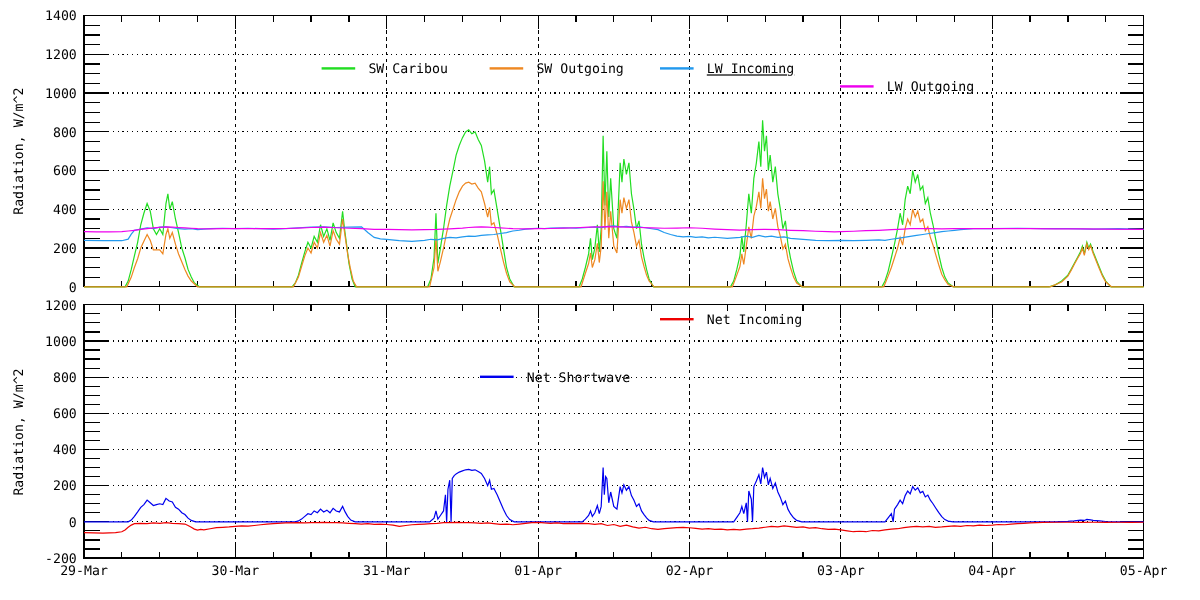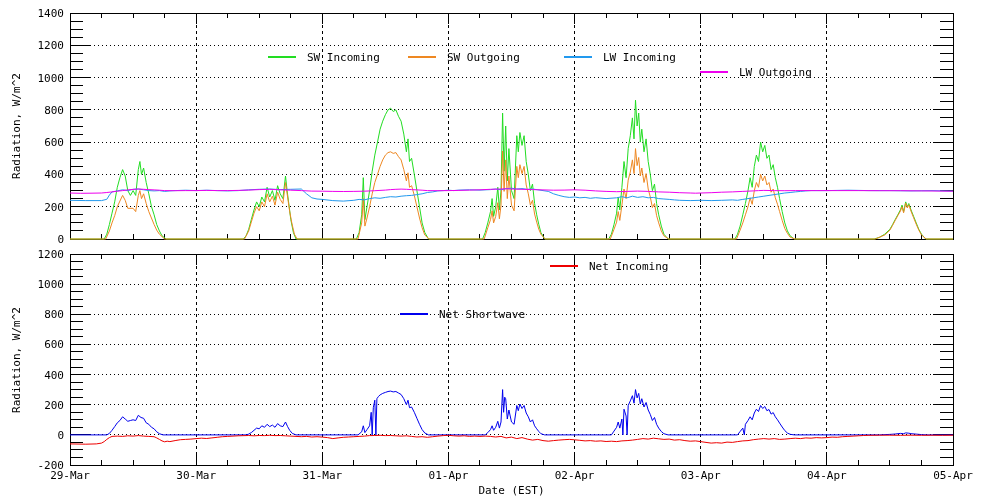--- a/index.html
+++ b/index.html
@@ -310,22 +310,21 @@
       <text x="700.7142857142858" y="479" class="lab" text-anchor="middle">03-Apr</text>
       <text x="826.8571428571428" y="479" class="lab" text-anchor="middle">04-Apr</text>
       <text x="953" y="479" class="lab" text-anchor="middle">05-Apr</text>
       <polyline class="series" stroke="#0000ee" points="70.0,434.9 106.8,434.9 109.4,433.4 112.0,430.3 114.7,426.6 117.3,422.8 119.9,420.5 122.6,416.8 125.2,419.0 127.8,421.3 130.4,420.5 133.1,419.8 135.7,420.5 138.3,415.3 141.0,417.5 143.6,418.3 146.2,422.8 148.8,424.3 151.5,427.3 154.1,428.8 156.7,431.8 159.4,433.7 163.0,434.9 246.1,434.9 248.7,434.1 251.3,432.6 254.0,430.3 256.6,428.1 259.2,428.8 261.8,425.8 264.5,427.3 267.1,424.3 269.7,426.6 272.4,425.1 275.0,427.3 277.6,423.6 280.2,425.8 282.9,426.6 285.5,422.0 287.6,426.6 289.7,430.3 292.3,433.4 296.0,434.9 358.0,434.9 361.7,431.8 363.3,425.8 364.9,432.6 367.0,429.6 369.6,425.8 371.2,412.3 372.2,434.9 373.3,407.7 374.8,400.2 375.9,434.9 376.9,398.7 378.5,396.4 380.1,394.9 382.7,393.4 385.4,392.4 388.0,391.5 390.6,391.1 393.2,391.9 395.9,391.5 398.5,393.0 401.1,394.5 403.8,398.7 406.4,404.7 408.0,400.2 409.5,407.7 411.6,407.0 414.3,412.3 416.9,418.3 419.5,424.3 422.1,429.6 424.8,433.0 428.5,434.9 485.2,434.9 487.8,432.6 490.5,429.6 492.1,425.8 493.6,430.3 495.7,427.3 497.8,421.3 499.4,428.1 501.0,422.0 502.6,389.6 503.6,412.3 504.7,397.2 505.7,398.7 507.3,419.0 508.9,410.0 511.5,422.0 514.1,424.3 516.8,405.5 518.3,410.7 519.9,404.0 522.0,408.5 524.1,405.5 526.2,413.0 528.3,416.8 530.4,422.0 532.5,419.8 534.6,425.8 536.7,428.8 538.8,431.5 540.9,433.7 544.6,434.9 611.4,434.9 614.0,431.1 616.6,427.3 618.2,422.0 619.8,428.1 621.9,419.0 622.9,434.9 624.0,409.2 626.1,416.0 627.1,434.9 628.2,405.5 630.3,400.9 632.4,395.7 634.0,403.2 635.5,389.6 637.1,397.9 638.7,393.4 640.3,404.0 641.8,398.7 644.0,407.0 646.1,402.5 648.2,410.0 650.3,414.5 652.4,420.5 654.5,417.5 656.6,424.3 658.7,428.1 661.3,431.5 663.9,433.7 668.1,434.9 737.5,434.9 740.1,431.5 742.8,428.1 744.3,434.9 745.4,424.3 748.0,420.5 750.1,416.8 752.2,419.8 754.3,413.0 756.4,409.2 758.5,411.5 760.6,405.5 762.7,408.5 764.8,406.5 766.9,410.7 769.0,409.5 771.1,414.1 773.2,412.6 775.3,416.8 777.5,419.8 779.6,423.1 782.2,427.0 784.8,430.6 787.4,433.0 790.1,434.3 794.3,434.9 879.4,434.9 889.9,434.4 895.2,434.0 900.4,433.4 903.6,433.7 905.7,432.9 908.8,433.2 911.0,433.7 916.2,434.1 921.5,434.6 926.7,434.9 953.0,434.9"></polyline>
       <polyline class="series" stroke="#ee0000" points="70.0,443.9 85.8,444.2 96.3,443.9 101.5,443.1 104.2,441.6 106.8,439.4 109.4,437.6 112.0,436.4 117.3,436.1 122.6,436.4 127.8,435.8 133.1,436.1 138.3,435.6 143.6,436.1 148.8,436.4 154.1,436.7 156.7,437.9 159.4,439.4 162.0,440.9 164.6,441.8 167.2,441.2 169.9,441.6 175.1,440.6 180.4,439.7 185.6,439.4 190.9,439.1 196.1,438.6 201.4,438.2 206.7,438.5 211.9,437.9 217.2,437.3 222.4,436.7 227.7,436.4 238.2,435.8 248.7,435.5 254.0,435.8 259.2,435.5 264.5,435.6 269.7,435.3 275.0,435.6 280.2,435.5 285.5,435.8 290.8,436.1 296.0,436.4 301.3,436.7 306.5,436.4 311.8,437.0 317.0,436.7 322.3,437.1 327.5,437.6 332.8,438.6 338.1,437.9 343.3,437.3 348.6,437.0 353.8,436.7 359.1,436.4 364.3,436.1 369.6,435.6 374.8,435.5 380.1,435.3 385.4,435.6 390.6,435.5 395.9,435.8 401.1,436.1 406.4,435.8 411.6,436.4 416.9,437.0 422.1,436.7 427.4,437.3 432.7,436.7 437.9,436.1 443.2,435.6 448.4,435.3 453.7,435.8 458.9,436.1 464.2,435.8 469.5,436.4 474.7,436.1 480.0,436.4 485.2,436.1 490.5,436.4 495.7,437.0 501.0,436.4 506.2,437.9 511.5,437.1 516.8,438.6 522.0,437.6 527.3,439.1 532.5,440.1 537.8,439.4 543.0,440.6 548.3,441.2 553.5,440.6 558.8,440.1 564.1,439.7 569.3,439.4 574.6,439.8 579.8,440.3 585.1,440.9 590.3,440.6 595.6,441.2 600.9,440.9 606.1,441.5 611.4,441.2 616.6,441.6 621.9,440.9 627.1,440.6 632.4,440.1 637.6,439.4 642.9,438.6 648.2,439.1 653.4,438.2 658.7,438.8 663.9,439.4 669.2,439.1 674.4,440.1 679.7,439.7 684.9,440.6 690.2,441.2 695.5,440.9 700.7,441.6 706.0,442.4 711.2,443.1 716.5,442.7 721.7,443.1 727.0,442.1 732.3,442.4 737.5,441.6 742.8,440.9 748.0,440.6 753.3,439.7 758.5,439.1 763.8,438.6 769.0,439.1 774.3,438.6 779.6,439.4 784.8,439.1 790.1,438.6 795.3,438.2 800.6,438.6 805.8,437.9 811.1,438.2 816.3,437.6 821.6,437.9 826.9,437.6 832.1,437.1 837.4,437.3 842.6,436.7 847.9,436.4 853.1,436.1 858.4,435.8 863.6,435.5 868.9,435.3 879.4,435.2 889.9,435.2 900.4,435.3 911.0,435.2 921.5,435.3 932.0,435.2 942.5,435.3 953.0,435.2"></polyline>
     </svg>
 
 
   <div class="ovl ylab" style="top:126px;">Radiation, W/m^2</div>
   <div class="ovl ylab" style="top:360px;">Radiation, W/m^2</div>
-  <div class="ovl xlab">Date (EST)</div>
-
-  <div class="ovl lg" style="left:268px;top:51px;"><span class="seg" x="SW Incoming" style="background: rgb(34, 221, 34);"></span><span>SW Incoming</span></div>
+
+  <div class="ovl lg" style="left:268px;top:51px;"><span class="seg" x="SW Incoming" style="background: rgb(34, 221, 34);"></span><span>SW Caribou</span></div>
   <div class="ovl lg" style="left:408px;top:51px;"><span class="seg" style="background: rgb(238, 136, 34);"></span><span>SW Outgoing</span></div>
-  <div class="ovl lg" style="left:564px;top:51px;"><span class="seg" style="background: rgb(34, 153, 238);"></span><span>LW Incoming</span></div>
+  <div class="ovl lg" style="left:550px;top:51px;text-decoration:underline;"><span class="seg" style="background: rgb(34, 153, 238);"></span><span>LW Incoming</span></div>
   <div class="ovl lg" style="left:700px;top:66px;"><span class="seg" style="background: rgb(238, 0, 238);"></span><span>LW Outgoing</span></div>
 
   <div class="ovl lg" style="left:400px;top:260px;margin-top:48px;"><span class="seg" style="background: rgb(0, 0, 238);"></span><span>Net Shortwave</span></div>
   <div class="ovl lg" style="left:550px;top:260px;"><span class="seg" style="background: rgb(238, 0, 0);"></span><span>Net Incoming</span></div>
 </div>
 
 </body></html>

